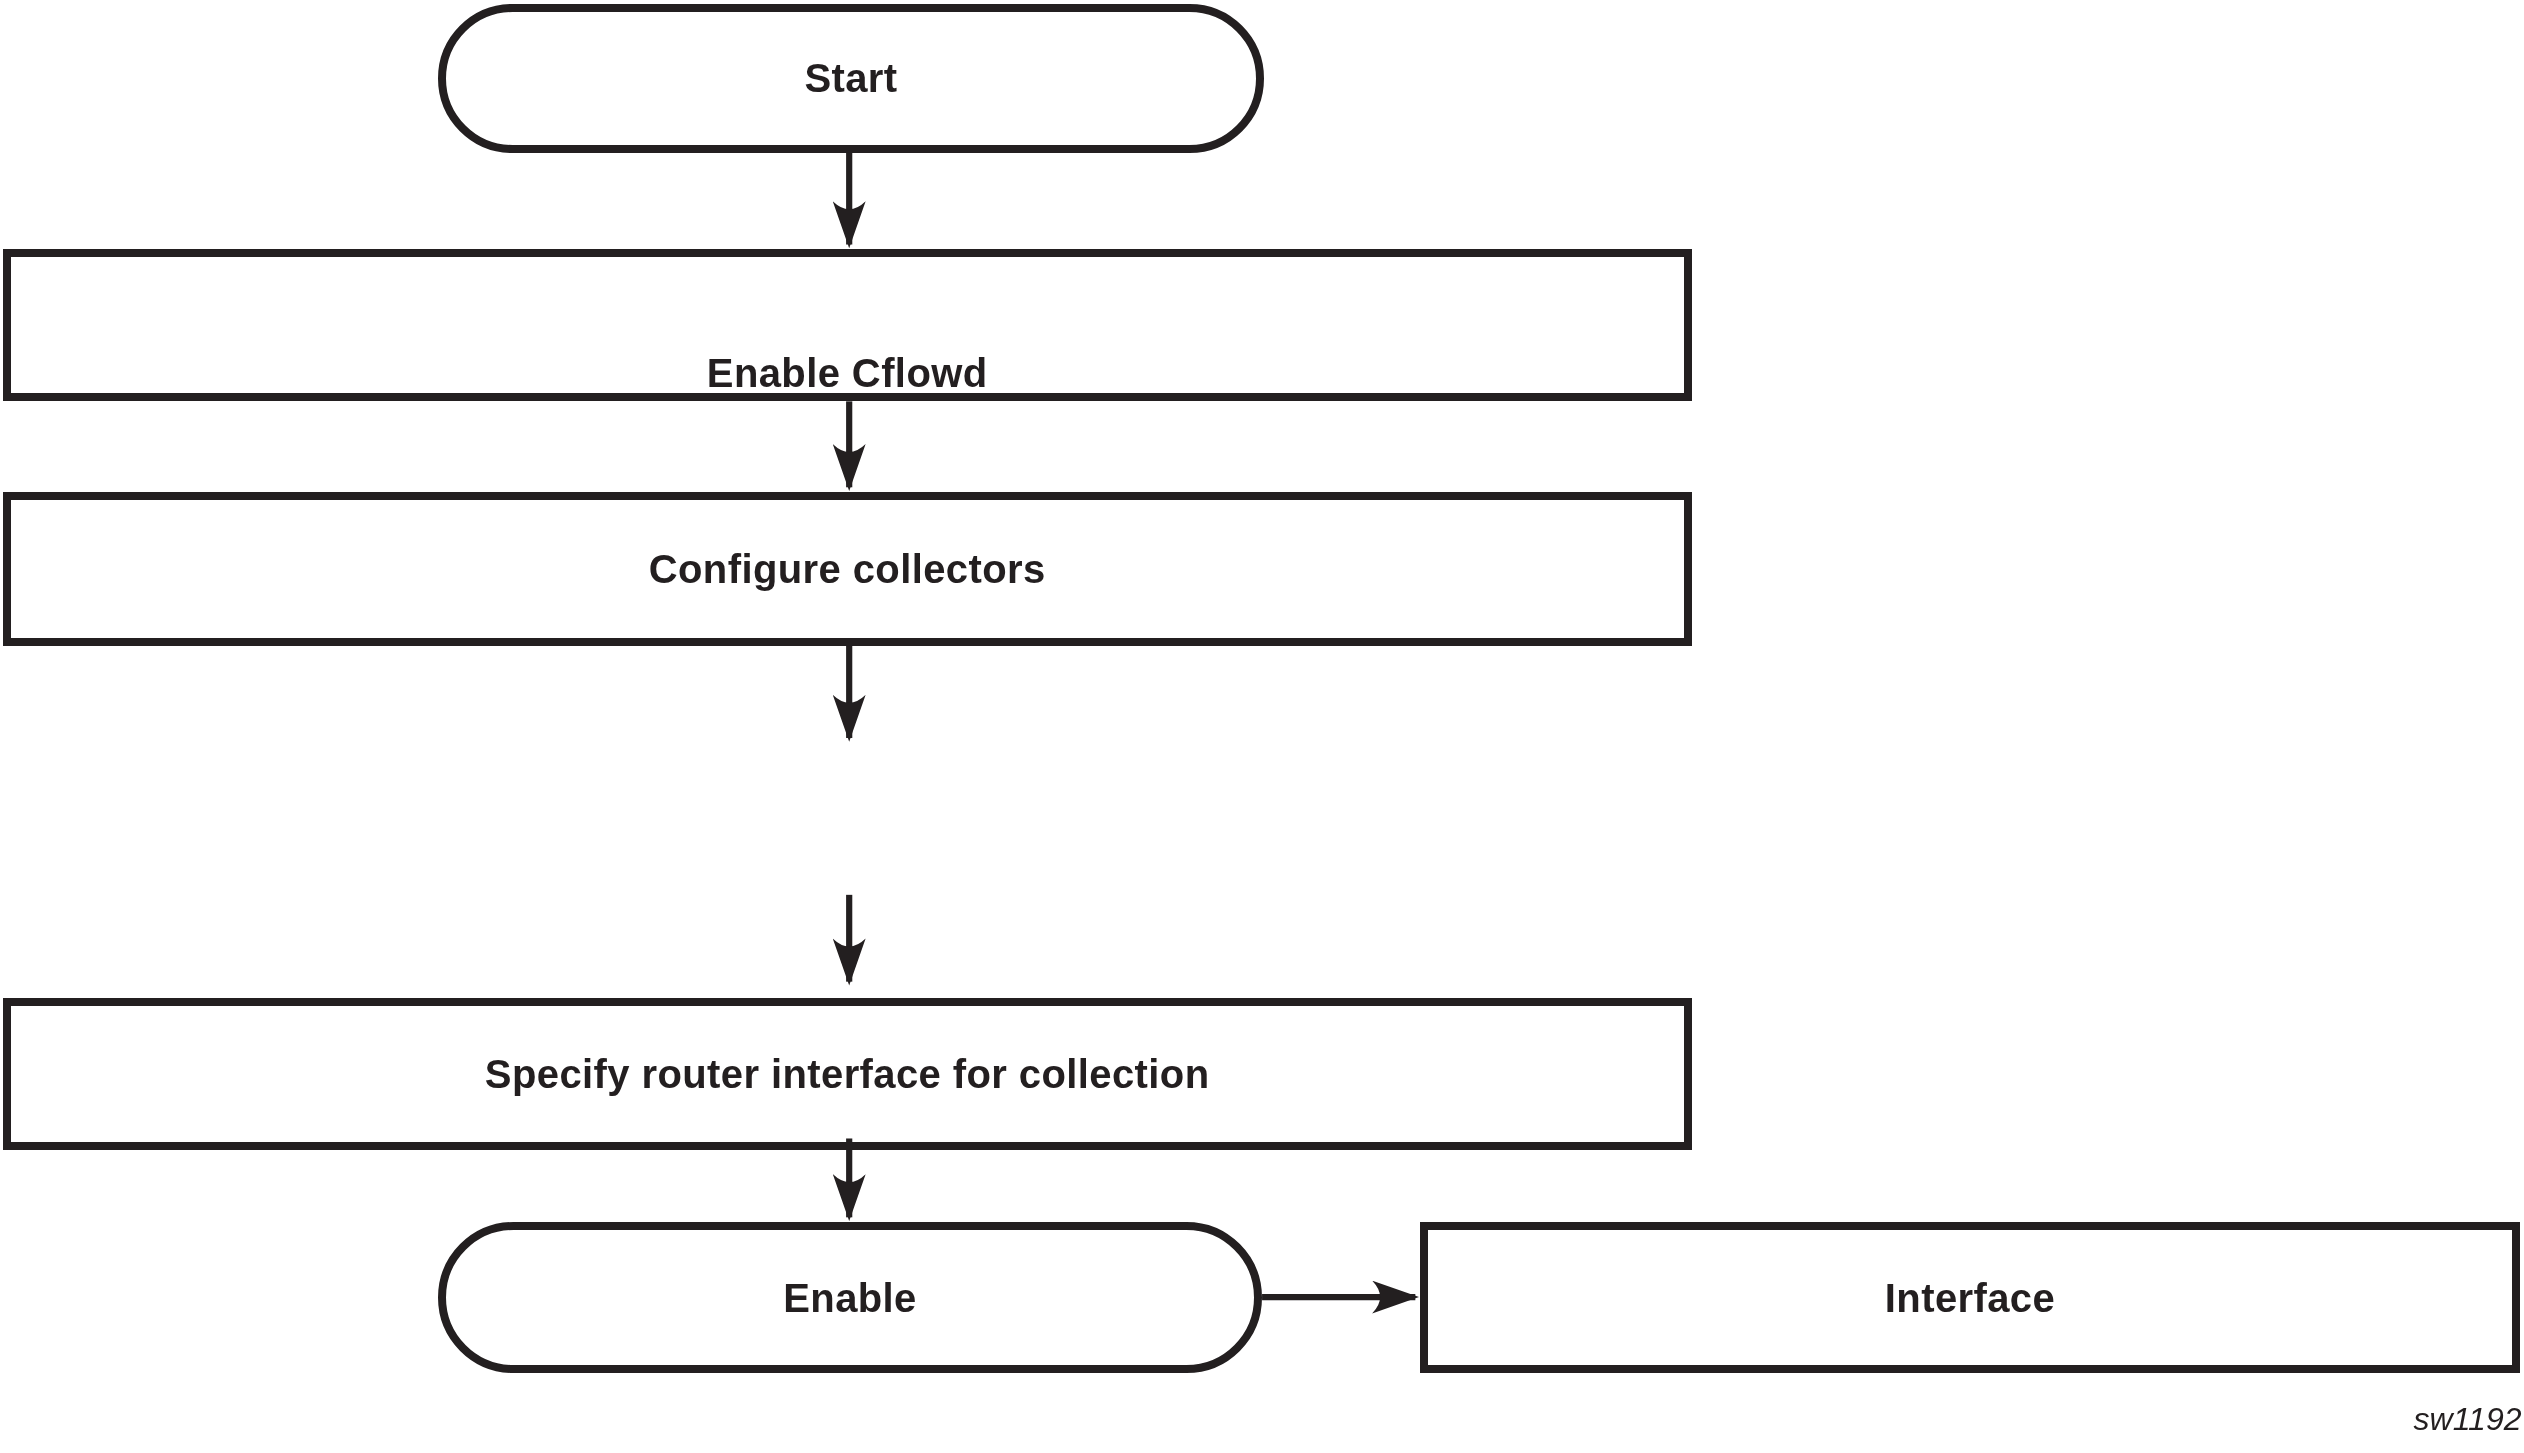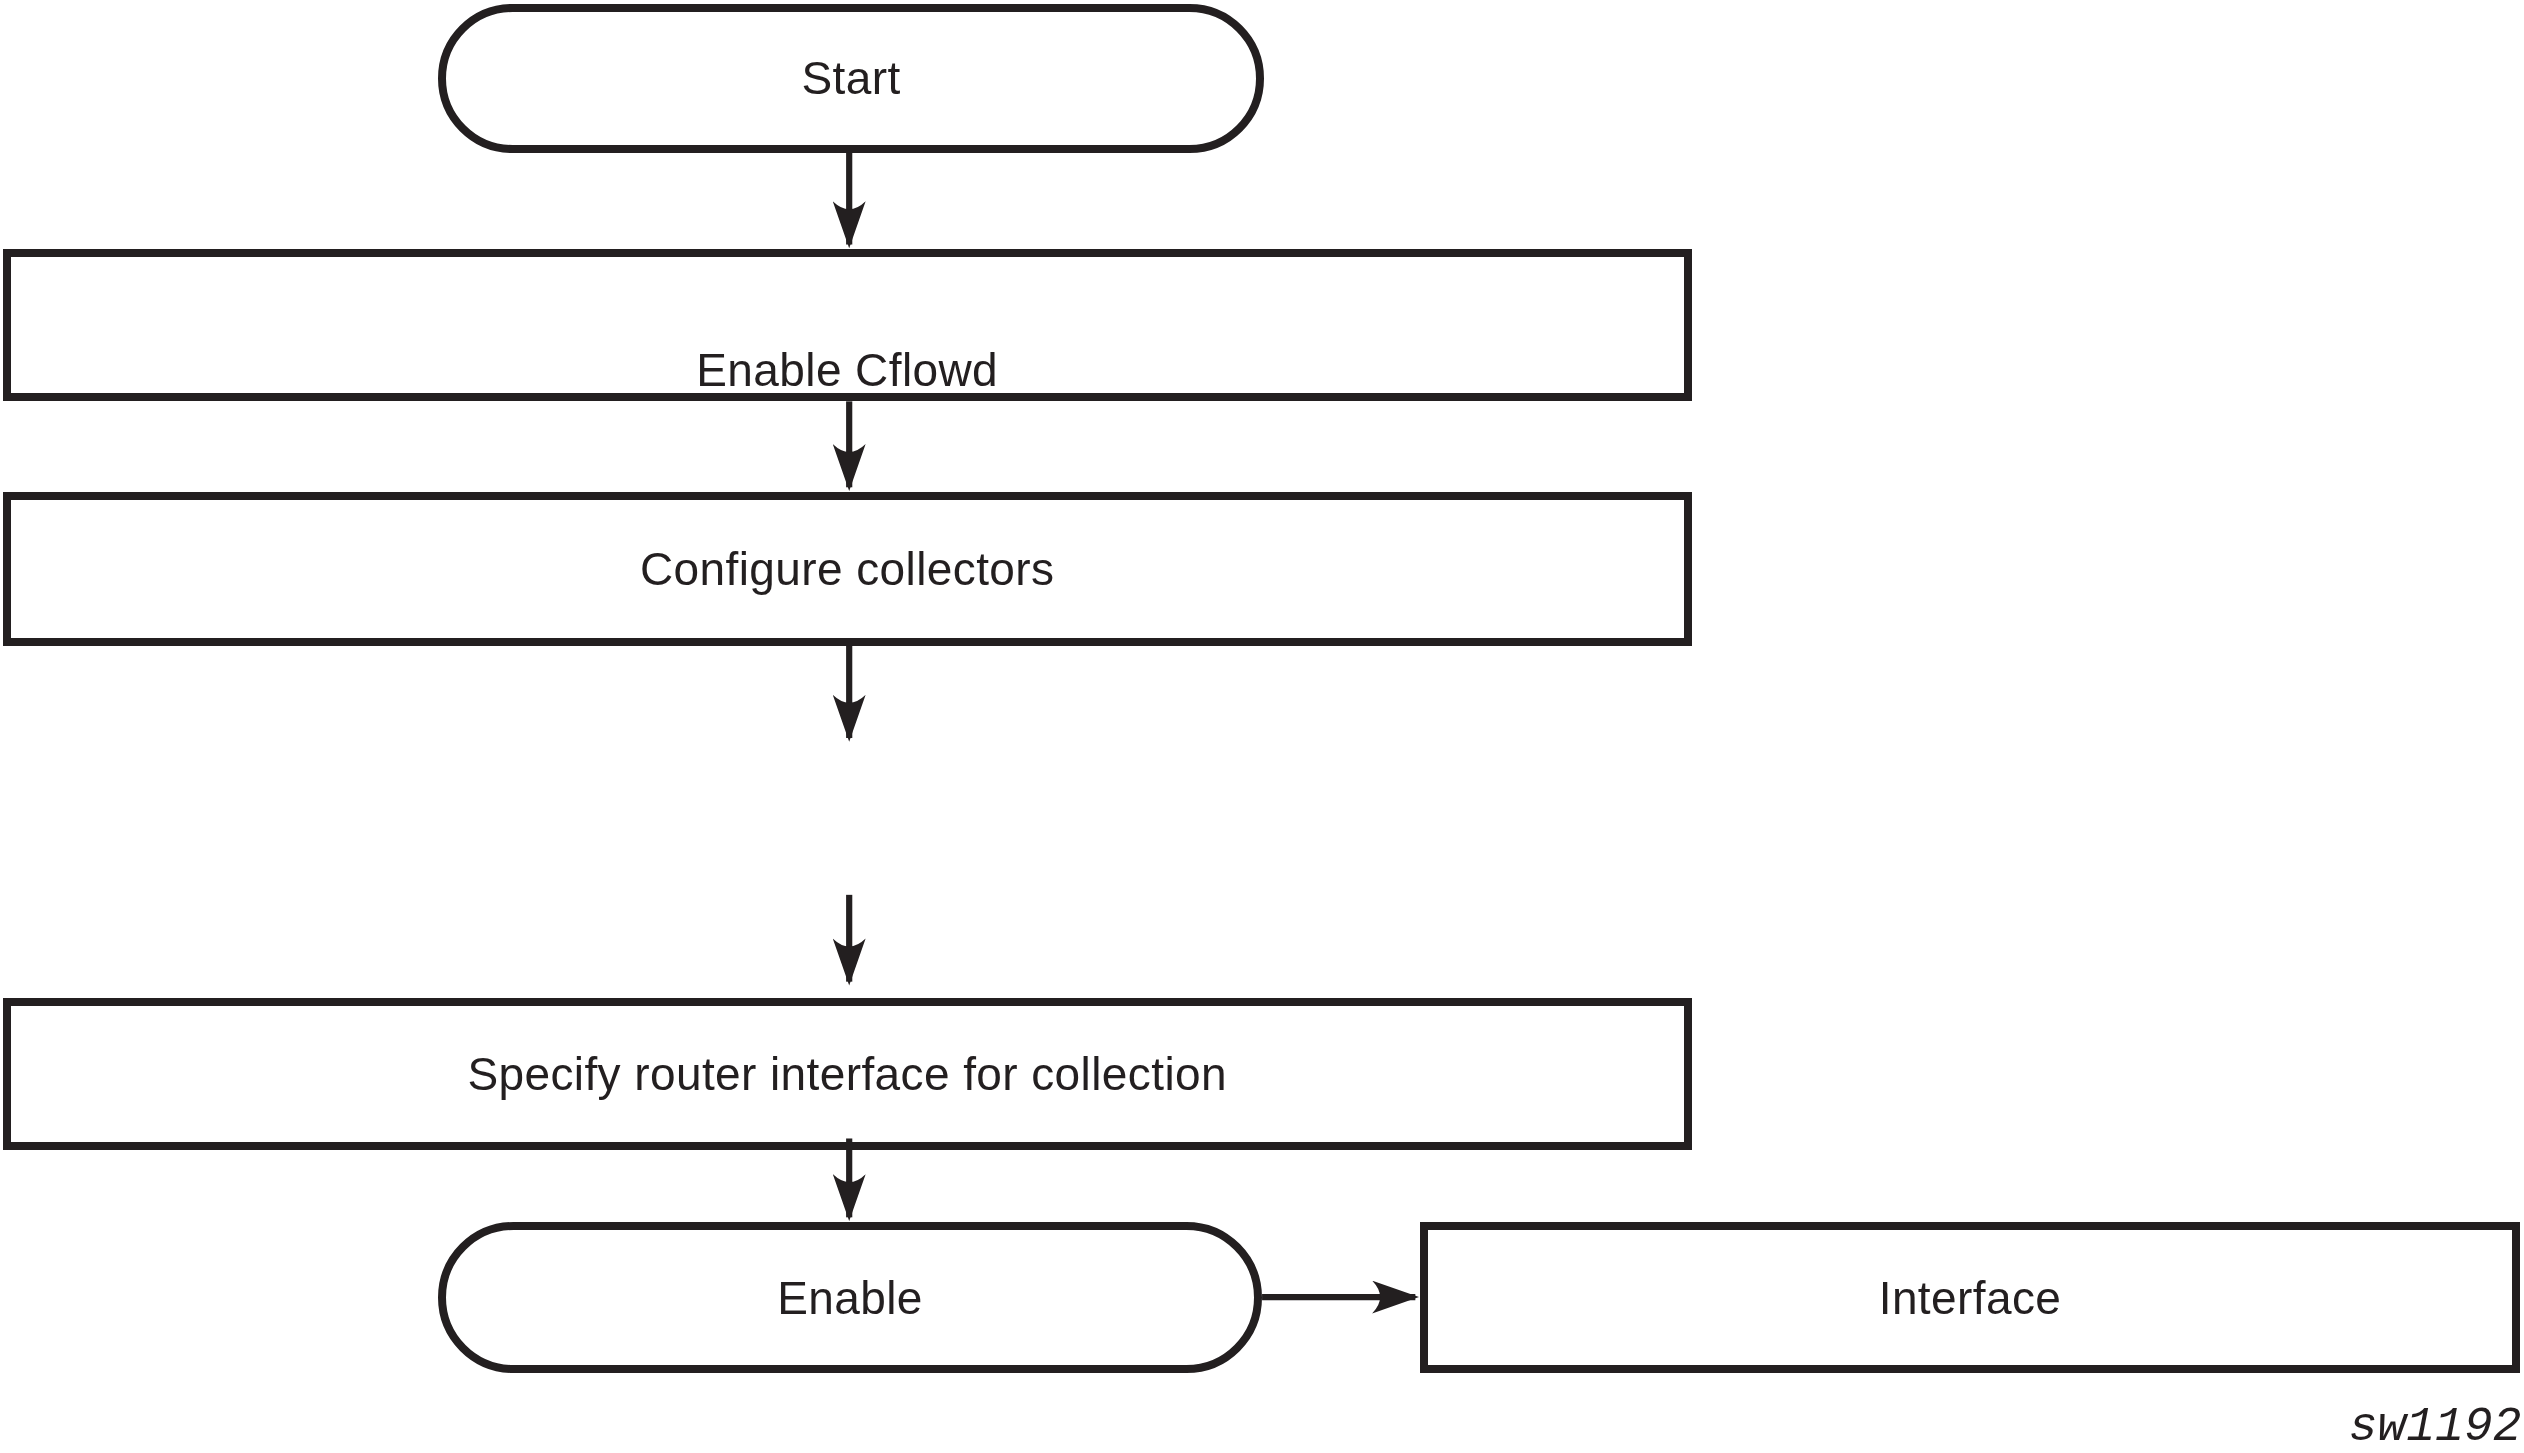--- a/index.html
+++ b/index.html
@@ -22,40 +22,41 @@
     border: 8.9px solid #231f20;
     background: #ffffff;
     display: flex;
     align-items: center;
     justify-content: center;
   }
   .terminator {
     border-radius: 76px;
   }
   .node .label {
-    font-size: 46px;
+    font-size: 40px;
     line-height: 1;
     letter-spacing: 0.4px;
     white-space: nowrap;
+    font-weight: bold;
   }
   .arrows {
     position: absolute;
     left: 0;
     top: 0;
     width: 2525px;
     height: 1453px;
     pointer-events: none;
   }
   .watermark {
     position: absolute;
     right: 3.5px;
     top: 1403px;
-    font-family: Liberation Mono, monospace;
+    font-family: Liberation Sans, sans-serif;
     font-style: italic;
-    font-size: 48px;
+    font-size: 32px;
     line-height: 1;
     color: #231f20;
   }
 </style>
 </head>
 <body>
 
 <div class="canvas">
 
   <div class="node terminator" style="left:438px; top:3.5px; width:826px; height:149px;">

